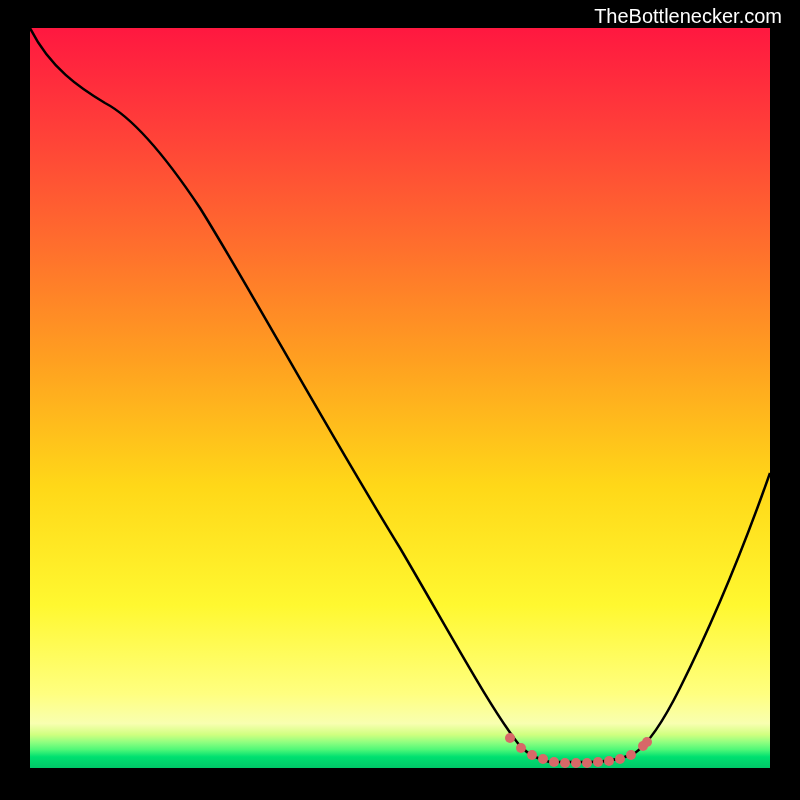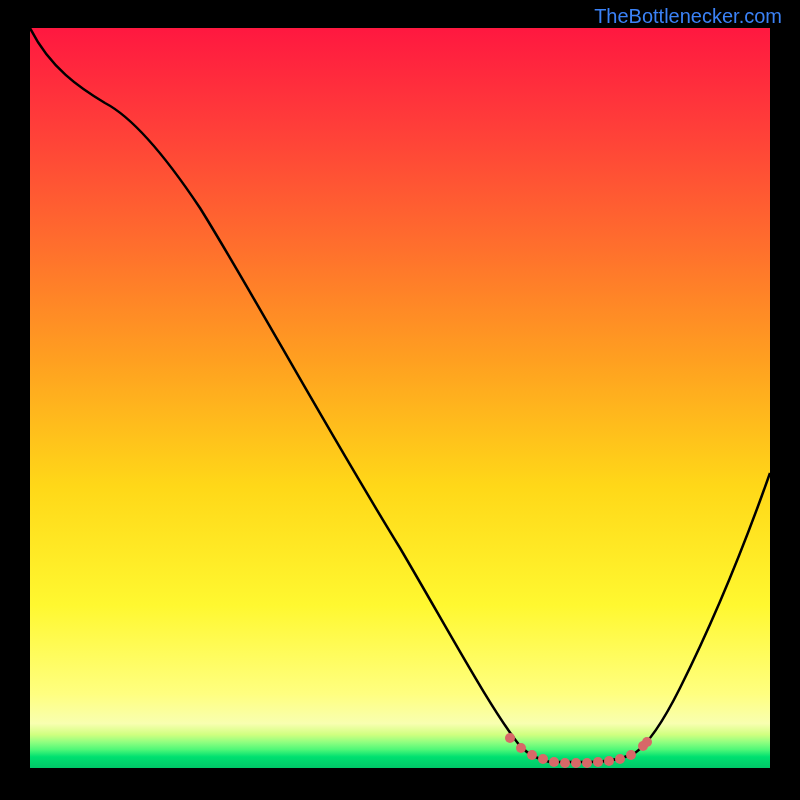--- a/index.html
+++ b/index.html
@@ -11,21 +11,21 @@
       width: 800px;
       height: 800px;
       background: #000;
       position: relative;
       font-family: Arial, sans-serif;
     }
     .watermark {
       position: absolute;
       top: 5px;
       right: 18px;
-      color: #3b82f6;
+      color: #ffffff;
       font-size: 20px;
       font-weight: normal;
       z-index: 10;
     }
     .chart-area {
       position: absolute;
       top: 28px;
       left: 30px;
       width: 740px;
       height: 740px;

